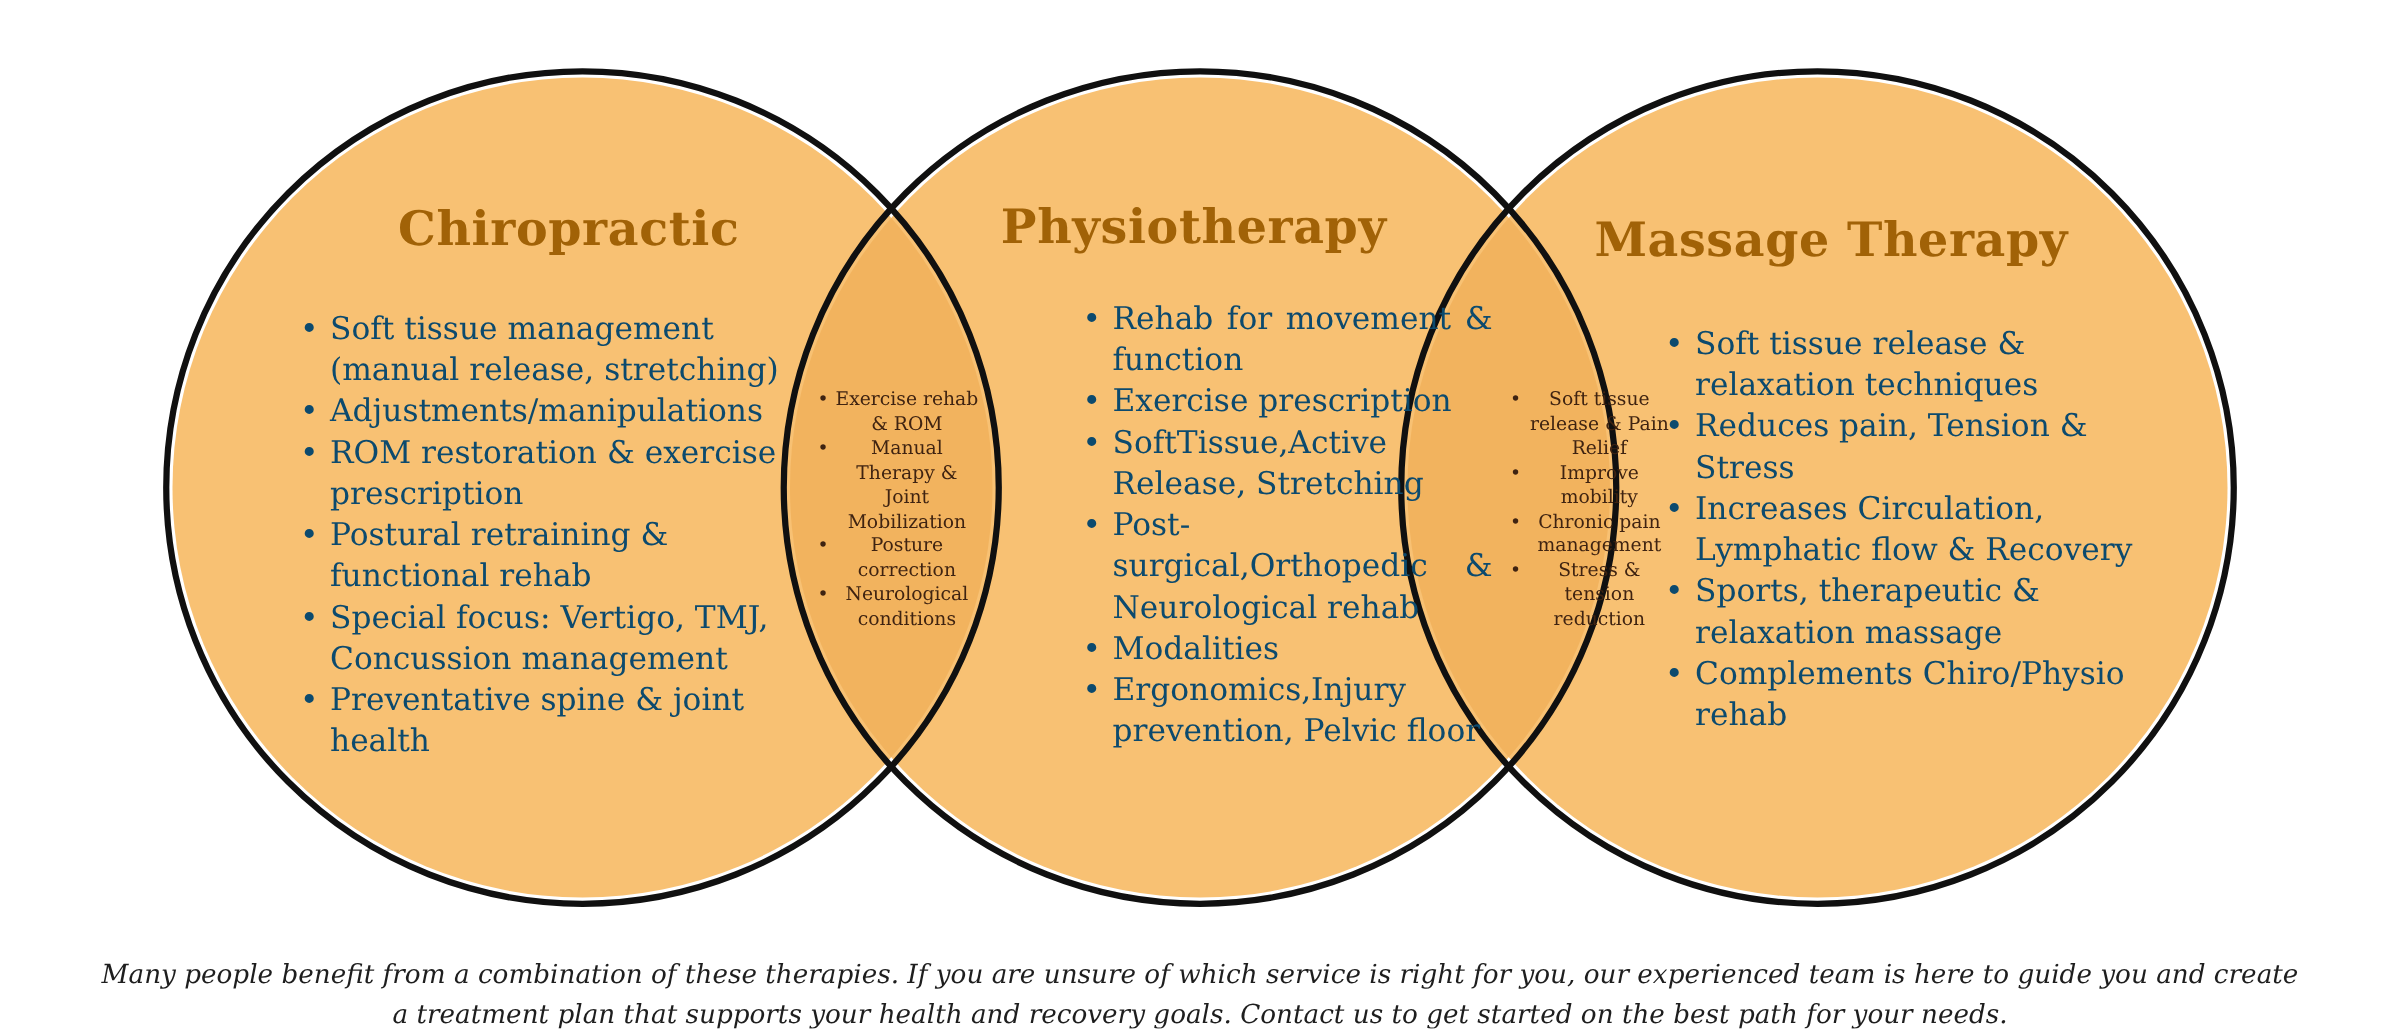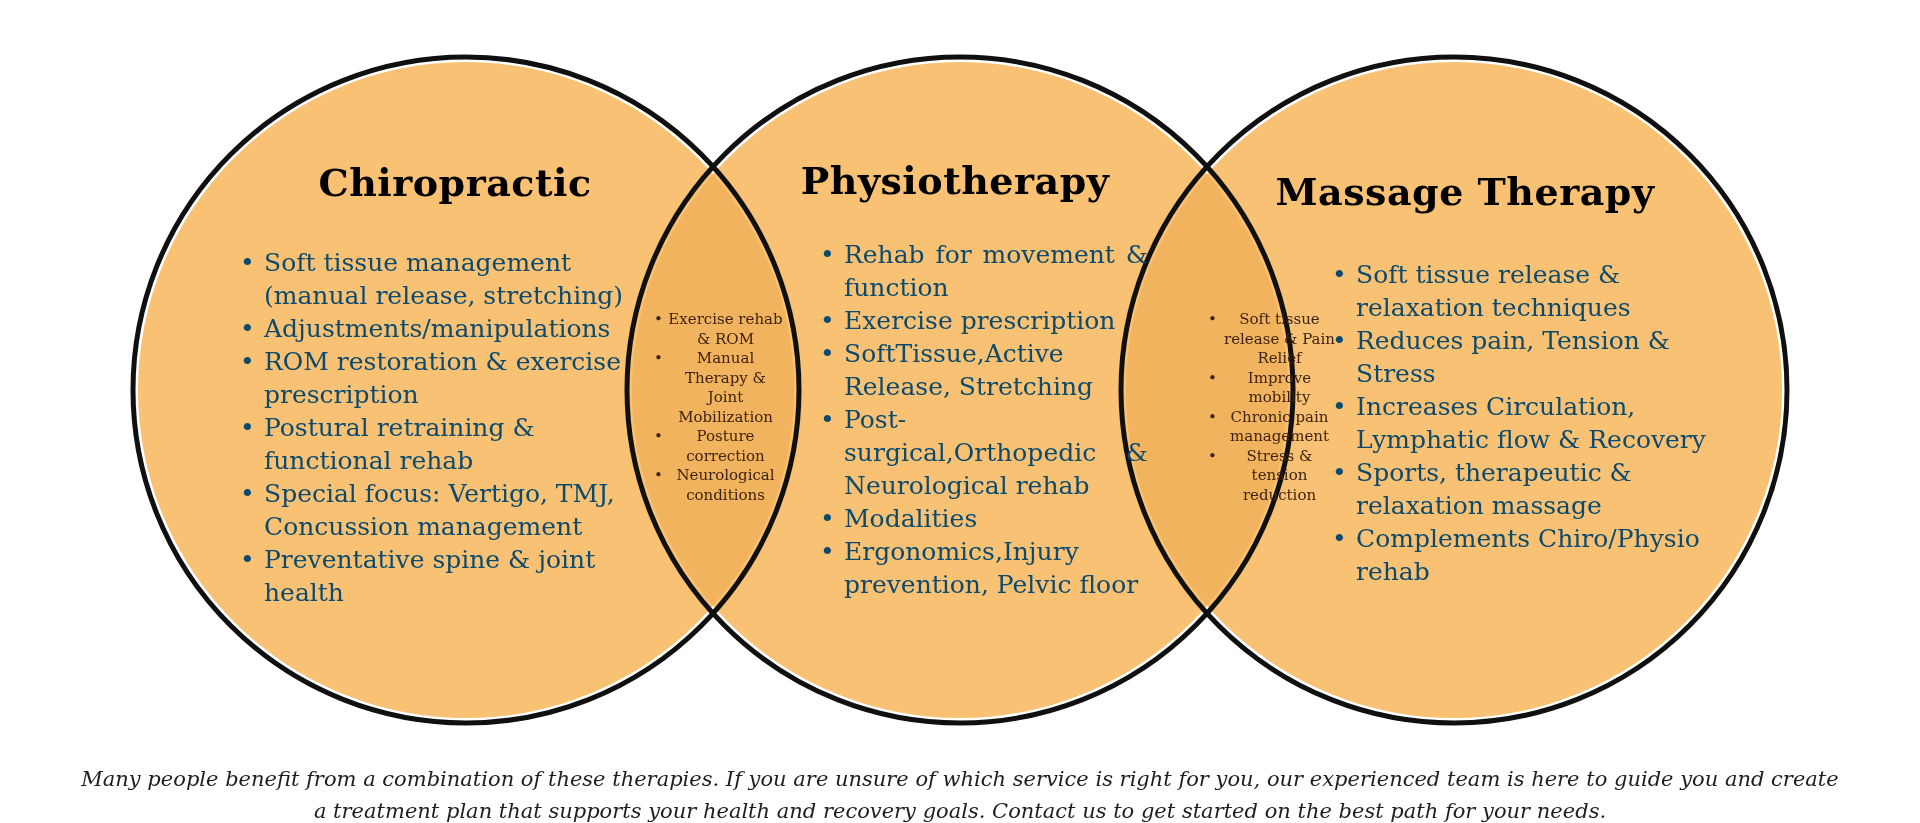--- a/index.html
+++ b/index.html
@@ -3,34 +3,34 @@
 <meta charset="utf-8">
 <style>
   html,body{margin:0;padding:0;background:#ffffff;}
   .stage{
     position:relative;width:1920px;height:823px;background:#ffffff;overflow:hidden;
     font-family:"DejaVu Serif","Liberation Serif",serif;
   }
   .venn-svg{position:absolute;left:0;top:0;}
   .circle-title{
     position:absolute;width:400px;text-align:center;
-    font-weight:bold;font-size:38px;color:#000000;letter-spacing:.5px;
+    font-weight:bold;font-size:38px;color:#a16207;letter-spacing:.5px;
   }
   #title-chiro{left:255px;top:160px;}
   #title-physio{left:755px;top:146px;margin-top:12px;}
   #title-massage{left:1265px;top:169px;}
 
   .list{
     position:absolute;margin:0;padding:0;list-style:none;
     font-size:25px;line-height:33px;color:#0c4a6e;
   }
   .list li{position:relative;padding-left:26px;}
   .list li::before{content:"\2022";position:absolute;left:2px;}
   #list-chiro{left:238px;top:246px;width:405px;}
-  #list-physio{left:818px;top:238px;width:330px;}
+  #list-physio{left:864px;top:238px;width:330px;}
   #list-physio li{text-align:justify;}
   #list-massage{left:1330px;top:258px;width:390px;}
 
   .lens-list{
     position:absolute;margin:12px;padding:0;list-style:none;
     font-size:15px;line-height:19.5px;color:#3f2311;
     text-align:center;white-space:pre-line;
   }
   .lens-list li{position:relative;padding-left:15px;}
   .lens-list li::before{content:"\2022";position:absolute;left:2px;top:0;}

